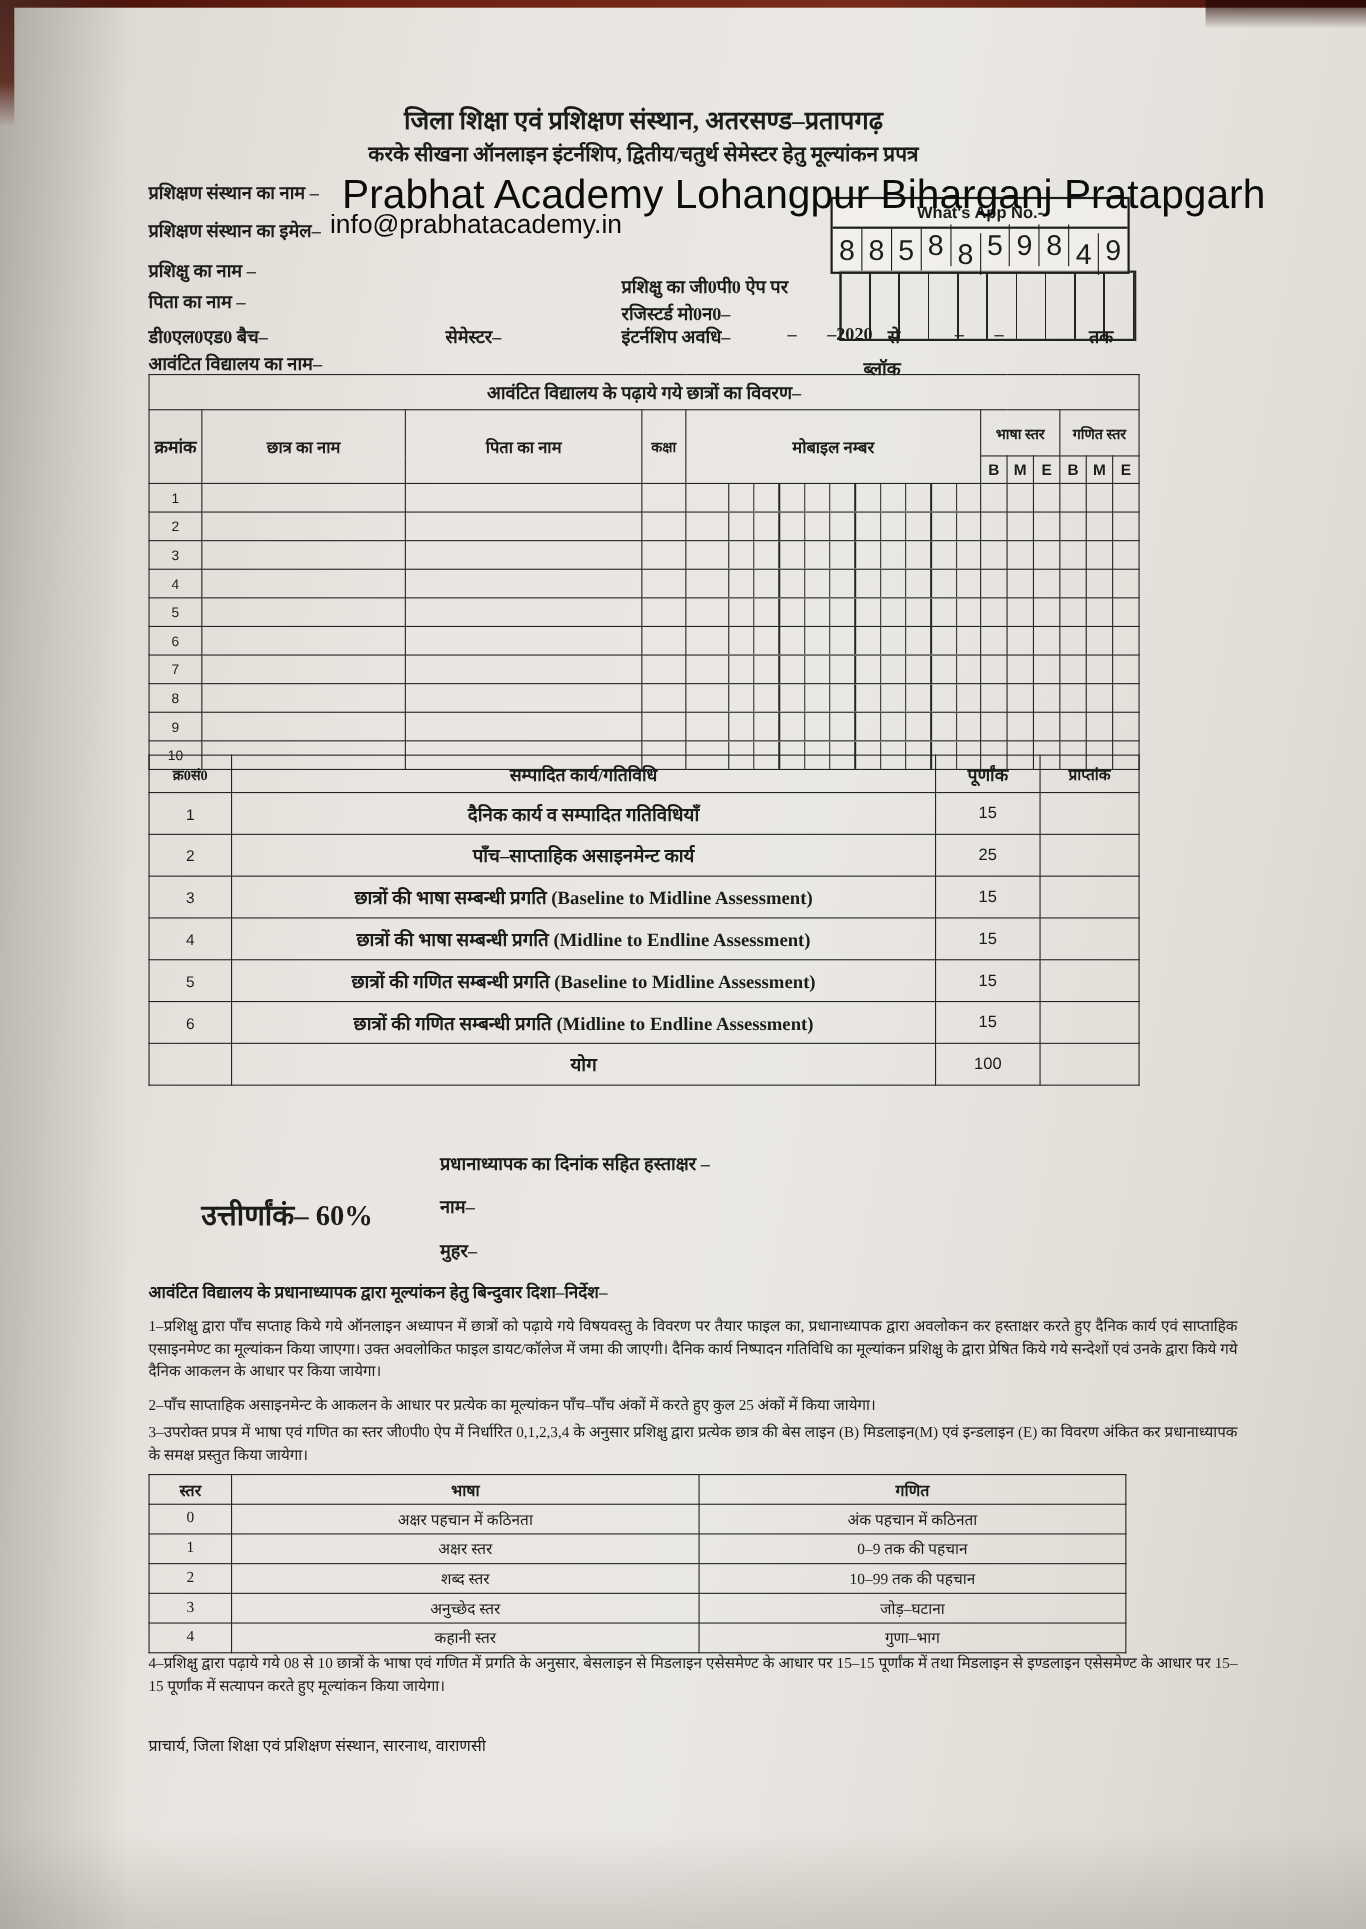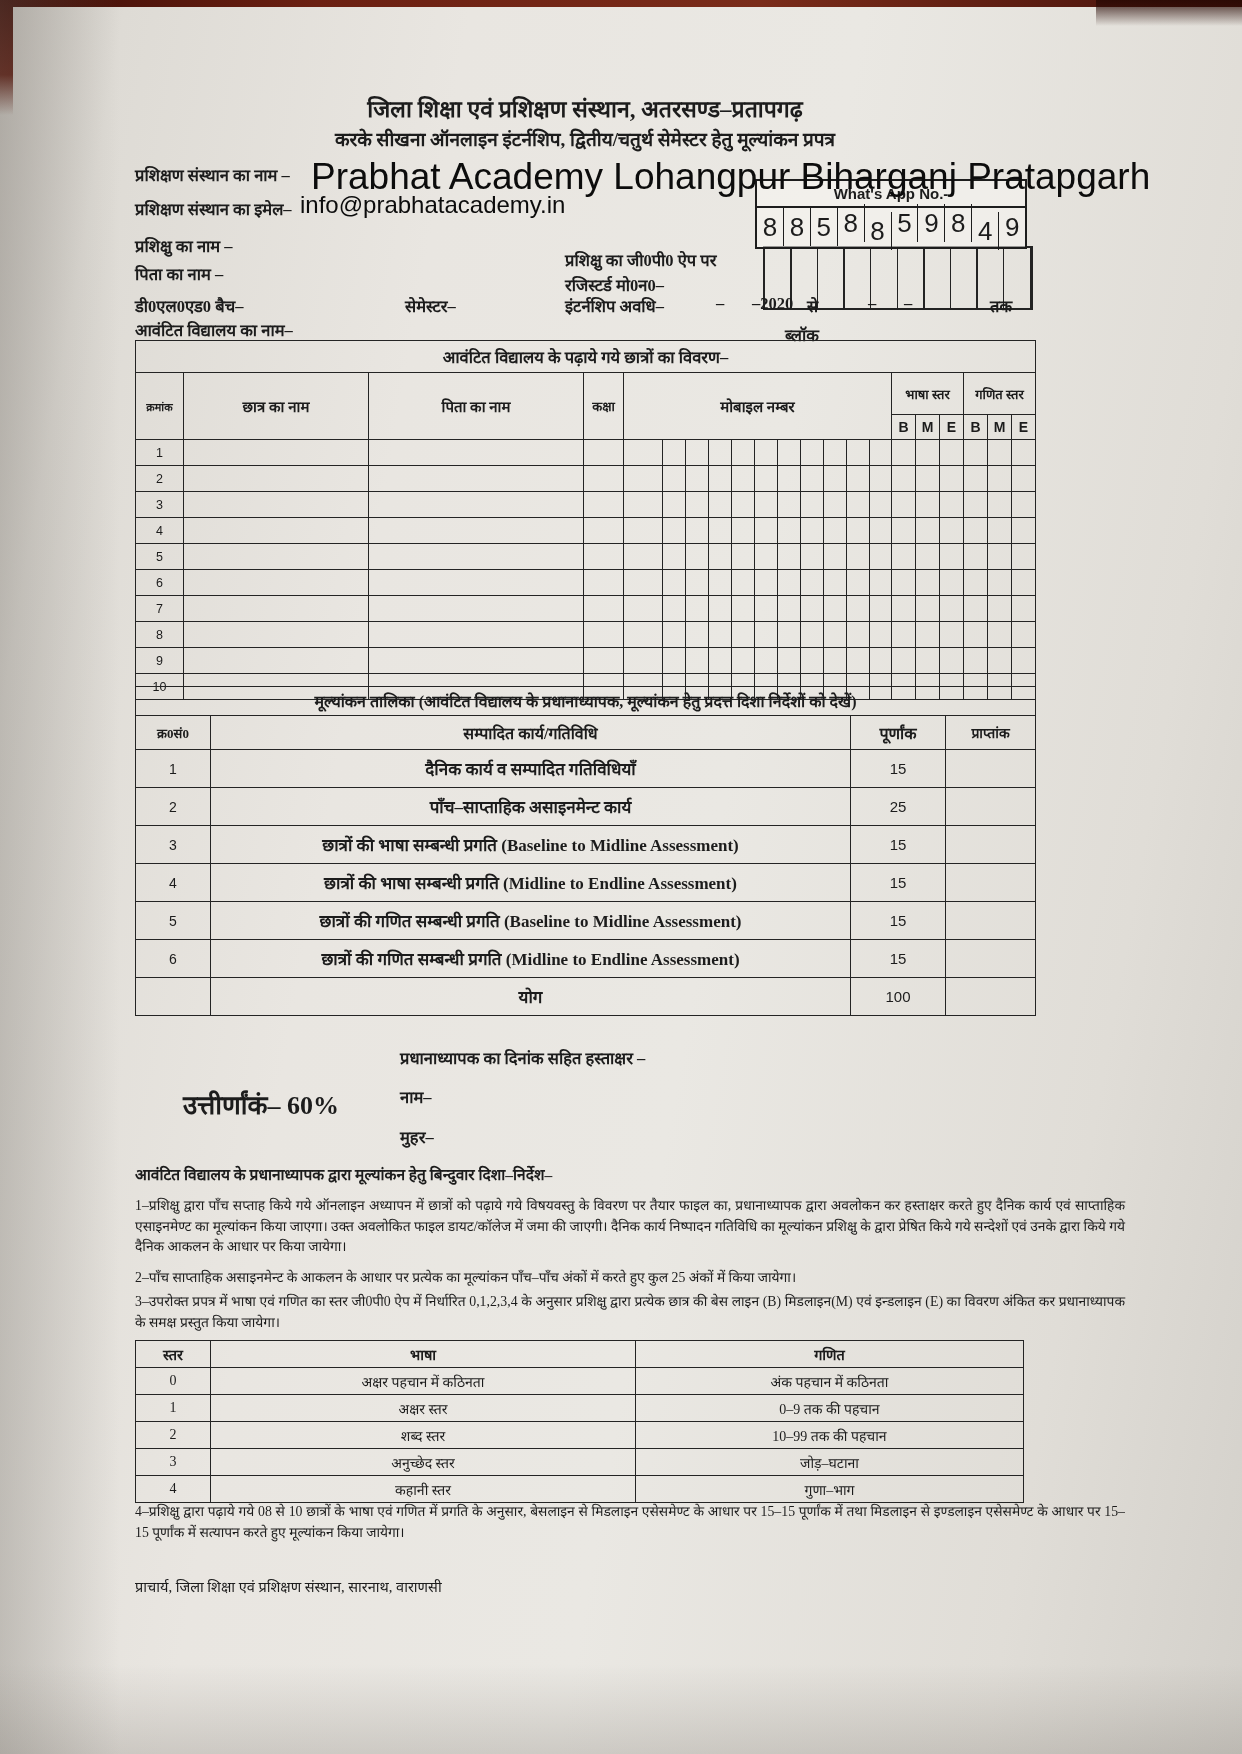--- a/index.html
+++ b/index.html
@@ -127,21 +127,21 @@
         <col style="width:24px">
       <col style="width:24px">
         <col style="width:24px">
         <col style="width:24px">
     </colgroup>
     <tbody>
         <tr>
           <td class="t-title" colspan="11">आवंटित विद्यालय के पढ़ाये गये छात्रों का विवरण–</td>
         </tr>
     <tr class="h1">
-      <th rowspan="2" style="font-size:11px">क्रमांक</th>
+      <th rowspan="2" style="font-size:16px">क्रमांक</th>
       <th rowspan="2">छात्र का नाम</th>
       <th rowspan="2">पिता का नाम</th>
       <th rowspan="2" style="font-size:13px">कक्षा</th>
       <th rowspan="2">मोबाइल नम्बर</th>
       <th colspan="3" style="font-size:13px">भाषा स्तर</th>
       <th colspan="3" style="font-size:13px">गणित स्तर</th>
     </tr>
     <tr class="h2">
       <th>B</th>
       <th>M</th>
@@ -304,23 +304,20 @@
     </table>
 
   <table class="abs frm eval-table">
     <colgroup>
         <col style="width:75px">
         <col style="width:640px">
         <col style="width:95px">
         <col style="width:90px">
       </colgroup>
     <tbody>
-        <tr>
-          <td class="t-title" colspan="4">मूल्यांकन तालिका (आवंटित विद्यालय के प्रधानाध्यापक, मूल्यांकन हेतु प्रदत्त दिशा निर्देशों को देखें)</td>
-        </tr>
     <tr>
       <th style="font-size:13px">क्र0सं0</th>
       <th>सम्पादित कार्य/गतिविधि</th>
       <th>पूर्णांक</th>
       <th style="font-size:14px">प्राप्तांक</th>
     </tr>
     <tr class="e-row">
       <td class="c-no">1</td>
       <td class="c-act">दैनिक कार्य व सम्पादित गतिविधियाँ</td>
       <td class="c-max">15</td>

